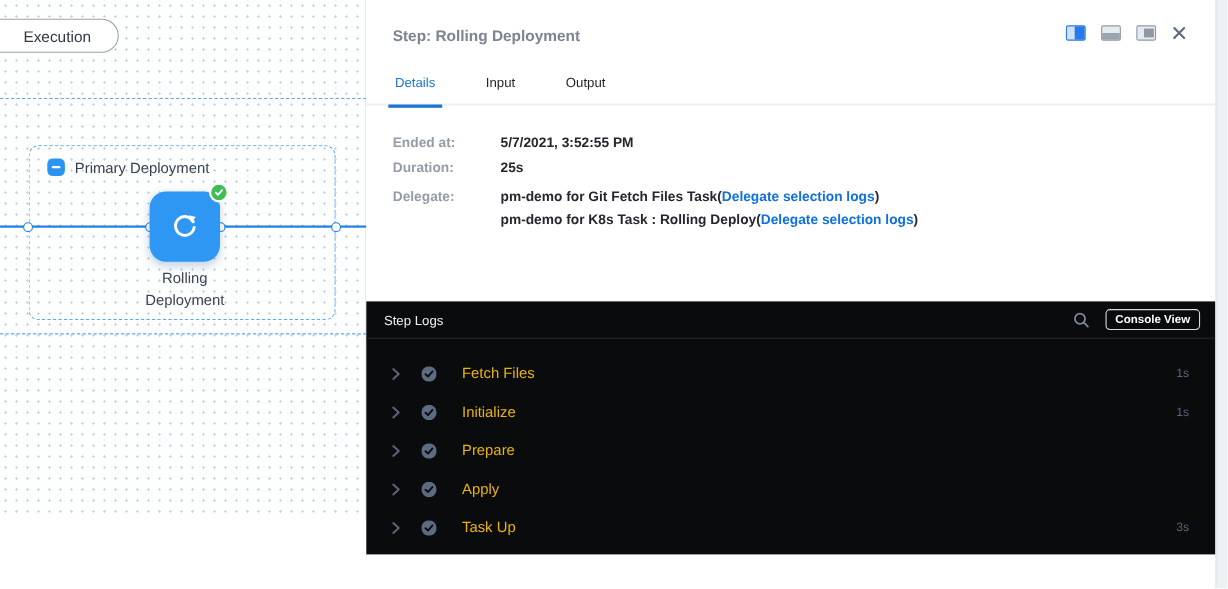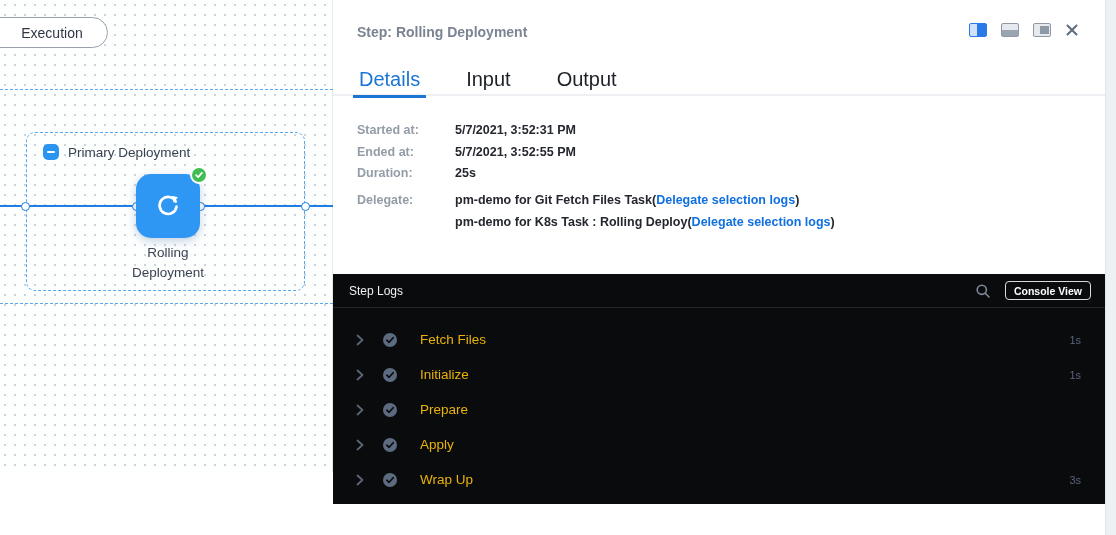--- a/index.html
+++ b/index.html
@@ -79,21 +79,21 @@
   .licon.bottom .fill { position:absolute; left:0; bottom:0; width:100%; height:48%; background:#9aa5b1; }
   .licon.drawer { border:1.5px solid #8e99a6; background:#e6eaee; }
   .licon.drawer .fill { position:absolute; right:1px; top:1.5px; width:55%; height:72%; background:#8e99a6; }
   .close-btn { cursor:pointer; display:flex; align-items:center; }
 
   .tabs {
     position:absolute; left:0; top:62px; width:772px; height:34px;
     display:flex; gap:42px; padding-left:24px; border-bottom:2px solid #eef0f3;
   }
   .tab {
-    font-size:20px; color:#1d2126; cursor:pointer; padding:6px 2px 0 2px;
+    font-size:12px; color:#1d2126; cursor:pointer; padding:6px 2px 0 2px;
     position:relative; height:34px;text-align:right;
   }
   .tab.active { color:#1b76d3; font-weight:500; }
   .tab.active::after {
     content:""; position:absolute; left:-4px; right:-4px; bottom:-2px; height:3px; background:#1b76d3;
   }
 
   .details { position:absolute; left:24px; top:124px; font-size:12.5px; }
   .d-row { display:flex; margin-bottom:8.5px; line-height:13px; }
   .d-label { width:98px; color:#949ca7; font-weight:700; flex:none; }
@@ -202,24 +202,20 @@
     </div>
 
     <div class="tabs">
       <div class="tab active">Details</div>
       <div class="tab">Input</div>
       <div class="tab">Output</div>
     </div>
 
     <div class="details">
       <div class="d-row">
-        <div class="d-label">Started at:</div>
-        <div class="d-value">5/7/2021, 3:52:31 PM</div>
-      </div>
-      <div class="d-row">
         <div class="d-label">Ended at:</div>
         <div class="d-value">5/7/2021, 3:52:55 PM</div>
       </div>
       <div class="d-row">
         <div class="d-label">Duration:</div>
         <div class="d-value">25s</div>
       </div>
       <div class="d-row delegate">
         <div class="d-label">Delegate:</div>
         <div>
@@ -312,21 +308,21 @@
               <svg width="8" height="12" viewBox="0 0 8 12">
                 <path d="M1.5 1.5 L6.5 6 L1.5 10.5" fill="none" stroke="#5a6678" stroke-width="1.8" stroke-linecap="round" stroke-linejoin="round"></path>
               </svg>
             </span>
           <span class="log-check">
               <svg width="14" height="14" viewBox="0 0 14 14">
                 <circle cx="7" cy="7" r="7" fill="#5d6b80"></circle>
                 <polyline points="3.8,7.2 6.1,9.3 10.2,4.7" fill="none" stroke="#0a0b0d" stroke-width="1.7" stroke-linecap="round" stroke-linejoin="round"></polyline>
               </svg>
             </span>
-          <span class="log-label">Wrap Up</span>
+          <span class="log-label">Task Up</span>
           <span class="log-duration">3s</span>
         </div>
       </div>
     </div>
   </div>
 
   <div class="right-strip"></div>
 </div>
 
 </body></html>

